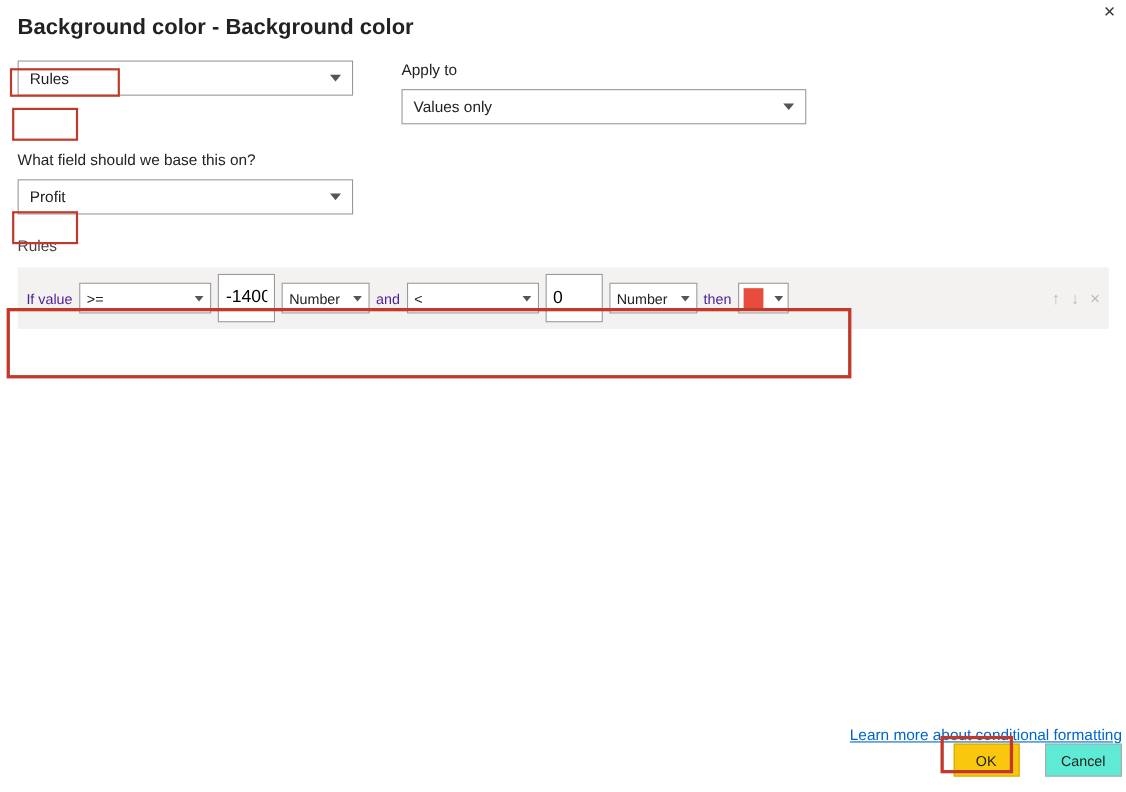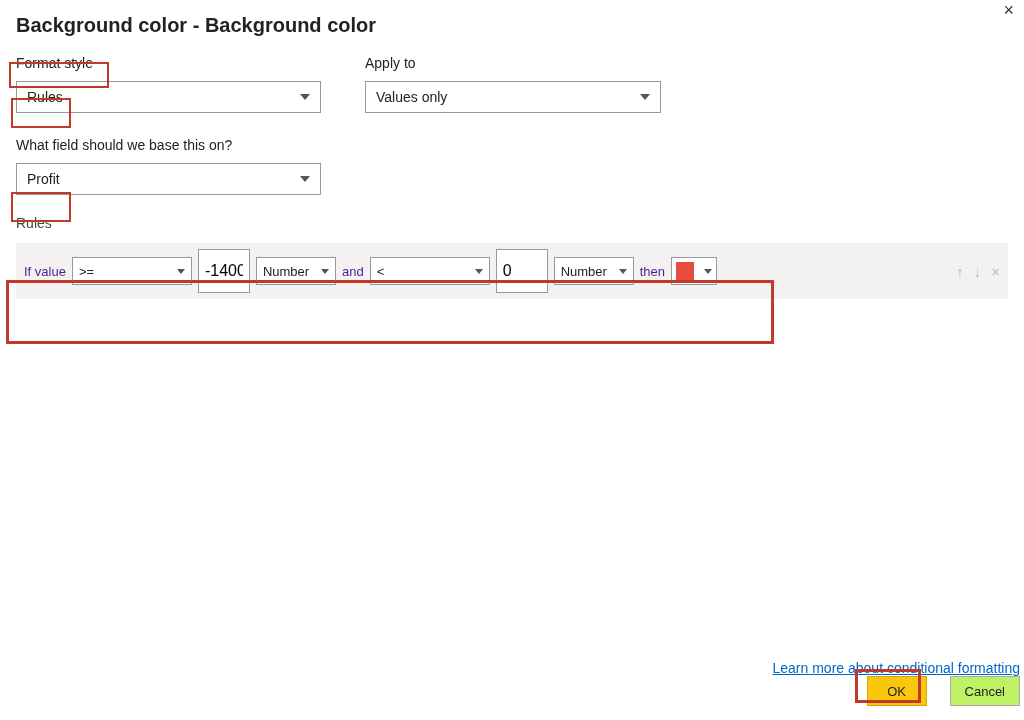--- a/index.html
+++ b/index.html
@@ -42,21 +42,21 @@
     background: #fff;
     font-size: 14px;
     padding: 6px 10px;
     height: 32px;
     display: flex;
     align-items: center;
     justify-content: space-between;
     cursor: pointer;
   }
   .select.w1 { width: 305px; }
-  .select.w2 { width: 296px; align-items: center; }
+  .select.w2 { width: 368px; align-items: center; }
   .chev {
     width: 0; height: 0;
     border-left: 5px solid transparent;
     border-right: 5px solid transparent;
     border-top: 6px solid #555;
     display: inline-block;
   }
   .chev-sm {
     width: 0; height: 0;
     border-left: 4px solid transparent;
@@ -145,32 +145,31 @@
     font-size:14px;
     cursor:pointer;
   }
   .btns { display:flex; gap:23px; }
   .btn {
     height:30px; min-width:60px; padding:0 14px;
     font-size:13px; border:1px solid #aaa; cursor:pointer;
     display:flex; align-items:center; justify-content:center;
   }
   .btn-ok { background:#f9c80e; border-color:#d4a80a; }
-  .btn-cancel { background:#bef264; }
+  .btn-cancel { background:#5eead4; }
 </style>
 </head>
 <body>
 
 <div class="close-x">×</div>
 
 <div class="title">Background color - Background color</div>
 
 <div class="row2">
   <div class="col">
-    <div class="field-label">Format style</div>
     <div class="select w1">
       <span>Rules</span>
       <span class="chev"></span>
     </div>
   </div>
   <div class="col">
     <div class="field-label">Apply to</div>
     <div class="select w2">
       <span>Values only</span>
       <span class="chev"></span>

